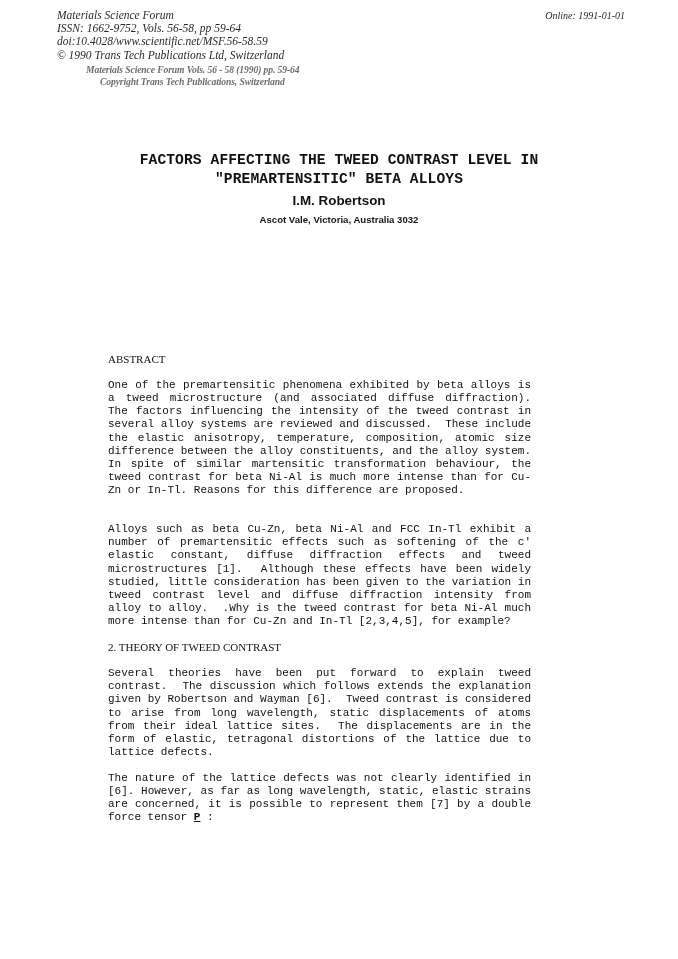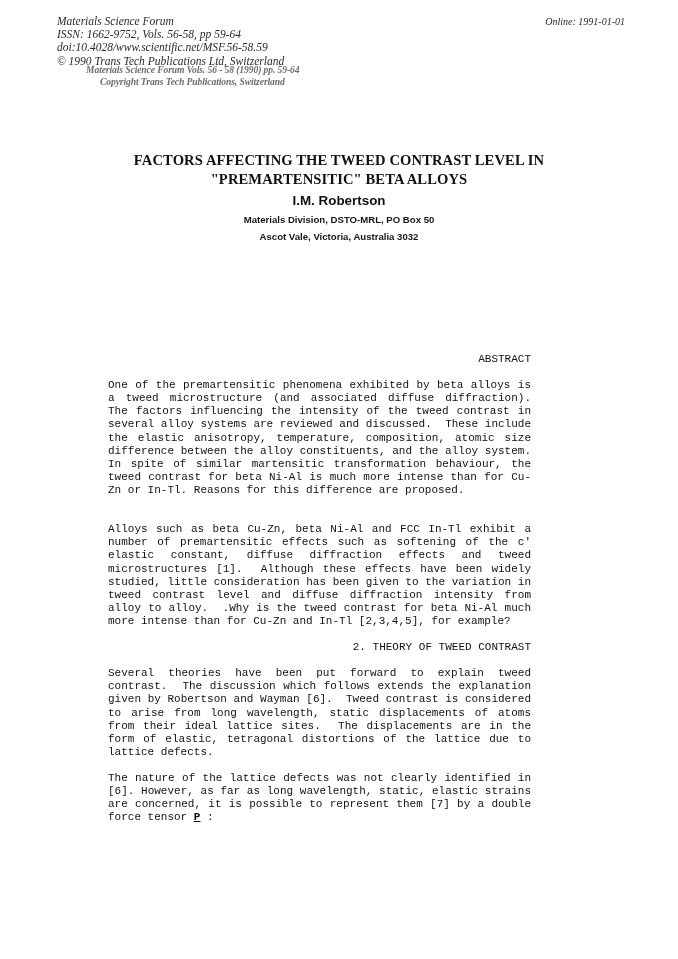--- a/index.html
+++ b/index.html
@@ -14,21 +14,21 @@
     background: #ffffff;
     overflow: hidden;
     font-family: "Liberation Serif", serif;
     color: #1a1a1a;
   }
 
   
   .pub-header {
     position: absolute;
     left: 57px;
-    top: 15px;
+    top: 9px;
     width: 568px;
   }
   .pub-line {
     font-family: "Liberation Serif", serif;
     font-style: italic;
     font-size: 11.5px;
     line-height: 13.2px;
     color: #2a2a2a;
     white-space: nowrap;
   }
@@ -67,21 +67,21 @@
 
   
   .title-block {
     position: absolute;
     left: 0;
     top: 151px;
     width: 678px;
     text-align: center;
   }
   .doc-title {
-    font-family: Liberation Serif, serif;
+    font-family: Liberation Mono, monospace;
     font-weight: bold;
     font-size: 14.6px;
     line-height: 19px;
     letter-spacing: 0.1px;
     color: #111111;
   }
   .author {
     margin-top: 4px;
     font-family: "Liberation Sans", sans-serif;
     font-weight: bold;
@@ -99,26 +99,25 @@
   }
 
   
   .body-col {
     position: absolute;
     left: 108px;
     top: 353px;
     width: 423px;
   }
   .sec-head {
-    font-family: Liberation Mono, monospace;
+    font-family: Liberation Serif, serif;
     font-size: 11px;
     line-height: 13.1px;
     color: #111111;
     white-space: pre;
-    text-align: right;
   }
   .para {
     font-family: "Liberation Mono", monospace;
     font-size: 11px;
     line-height: 13.1px;
     color: #111111;
     text-align: justify;
     text-align-last: left;
     margin: 0;
     white-space: pre-wrap;
@@ -147,21 +146,20 @@
     <div class="stamp-line">Materials Science Forum Vols. 56 - 58 (1990) pp. 59-64</div>
     <div class="stamp-line indent">Copyright Trans Tech Publications, Switzerland</div>
   </div>
 
   <div class="title-block">
     <div class="doc-title">
       <div>FACTORS AFFECTING THE TWEED CONTRAST LEVEL IN</div>
       <div>"PREMARTENSITIC" BETA ALLOYS</div>
     </div>
     <div class="author">I.M. Robertson</div>
-    <div class="affil">Materials Division, DSTO-MRL, PO Box 50</div>
     <div class="affil">Ascot Vale, Victoria, Australia 3032</div>
   </div>
 
   <div class="body-col">
 
     <div class="sec-head">ABSTRACT</div>
     <div class="gap-sm"></div>
     <p class="para">One of the premartensitic phenomena exhibited by beta alloys is a tweed microstructure (and associated diffuse diffraction).  The factors influencing the intensity of the tweed contrast in several alloy systems are reviewed and discussed.  These include the elastic anisotropy, temperature, composition, atomic size difference between the alloy constituents, and the alloy system.  In spite of similar martensitic transformation behaviour, the tweed contrast for beta Ni-Al is much more intense than for Cu-Zn or In-Tl. Reasons for this difference are proposed.</p>
 
     <div class="gap-md"></div>

